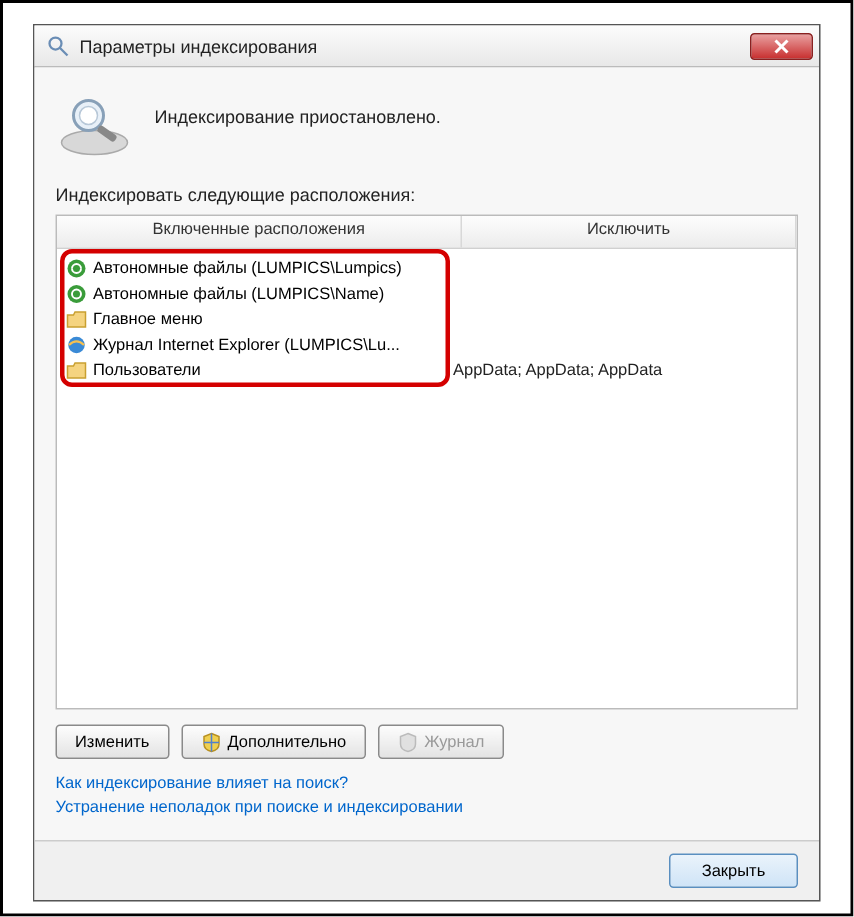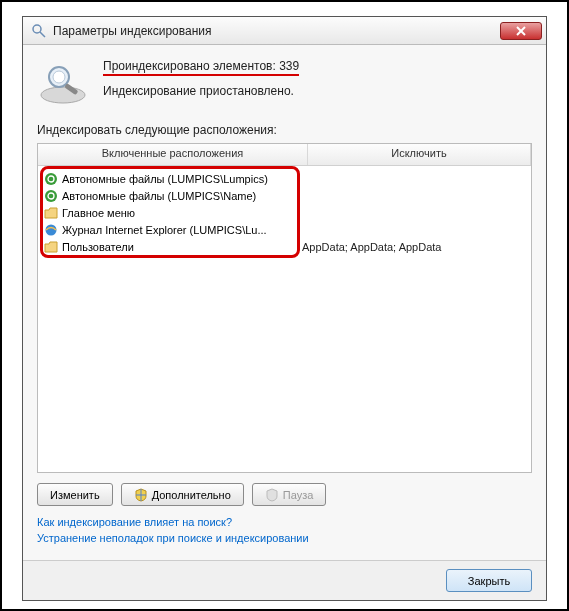--- a/index.html
+++ b/index.html
@@ -64,23 +64,21 @@
     <div class="header-row">
       <span class="mag-icon">
         <svg viewBox="0 0 52 44">
           <ellipse cx="26" cy="34" rx="22" ry="8" fill="#d8d8d8" stroke="#aaa"></ellipse>
           <circle cx="22" cy="16" r="10" fill="#e8f0f8" stroke="#88a0b8" stroke-width="2"></circle>
           <circle cx="22" cy="16" r="6" fill="#fff" stroke="#b8c8d8"></circle>
           <rect x="30" y="22" width="14" height="5" rx="2" fill="#888" transform="rotate(35 30 22)"></rect>
         </svg>
       </span>
       <div class="header-texts">
-        <div class="indexed-line">
-          <span>Проиндексировано элементов: </span><span>339</span>
-        </div><br>
+        <br>
         <div class="status-line">Индексирование приостановлено.</div>
       </div>
     </div>
 
     <div class="locations-label">Индексировать следующие расположения:</div>
 
     <div class="listbox">
       <div class="list-headers">
         <div class="list-header col1">Включенные расположения</div>
         <div class="list-header col2">Исключить</div>
@@ -165,21 +163,21 @@
                 <path d="M7 1 L12 3 L12 8 Q12 12 7 13 Q2 12 2 8 L2 3 Z" fill="#f0d050" stroke="#b89020"></path>
                 <path d="M7 1 L7 13" stroke="#5080d0"></path>
                 <path d="M2 7 L12 7" stroke="#5080d0"></path>
               </svg></span>
         <span>Дополнительно</span>
       </button>
       <button class="btn disabled">
         <span class="shield"><svg viewBox="0 0 14 14">
                 <path d="M7 1 L12 3 L12 8 Q12 12 7 13 Q2 12 2 8 L2 3 Z" fill="#e0e0e0" stroke="#bbb"></path>
               </svg></span>
-        <span>Пауза</span>
+        <span>Журнал</span>
       </button>
     </div>
 
     <div class="links">
       <a href="#">Как индексирование влияет на поиск?</a><br>
       <a href="#">Устранение неполадок при поиске и индексировании</a>
     </div>
   </div>
 
   <div class="footer">

